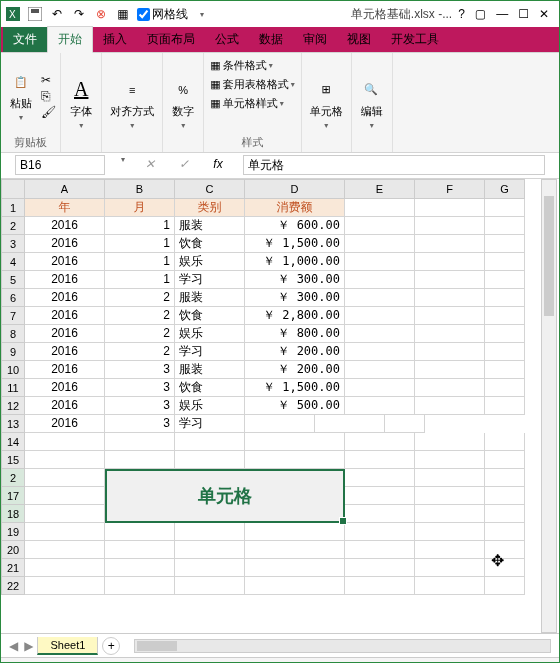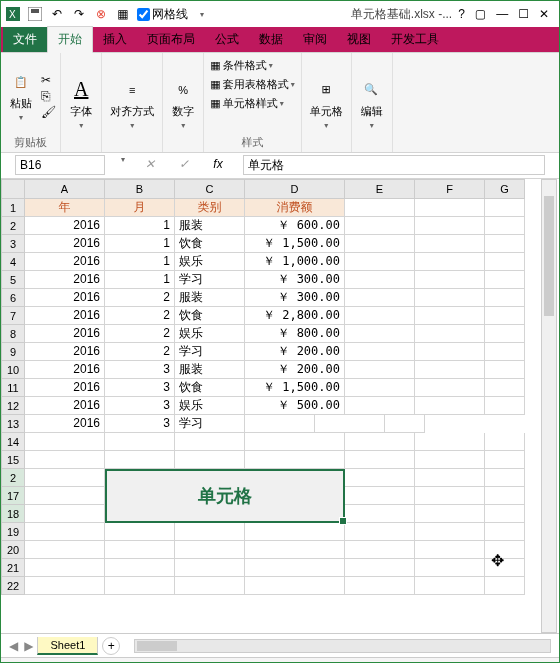--- a/index.html
+++ b/index.html
@@ -31,21 +31,21 @@
 .row-h { height: 18px; text-align: center; font-size: 11px; border: 1px solid #ccc; border-top: none; background: #e8e8e8; line-height: 18px; }
 .row-h.sel { background: #d8e8dc; }
 .grid-wrap { flex: 1; overflow: hidden; position: relative; }
 .col-headers { display: flex; height: 20px; }
 .col-h { border: 1px solid #ccc; border-left: none; background: #e8e8e8; text-align: center; font-size: 11px; line-height: 19px; }
 .col-h.A { width: 80px; } .col-h.B { width: 70px; } .col-h.C { width: 70px; }
 .col-h.D { width: 100px; } .col-h.E { width: 70px; } .col-h.F { width: 70px; } .col-h.G { width: 40px; }
 .grid-rows { }
 .gr { display: flex; height: 18px; }
 .cell { border-right: 1px solid #d4d4d4; border-bottom: 1px solid #d4d4d4; padding: 0 4px; font-size: 12px; line-height: 17px; overflow: hidden; white-space: nowrap; }
-.cell.A { width: 80px; text-align: right; } .cell.B { width: 70px; text-align: right; }
+.cell.A { width: 80px; text-align: center; } .cell.B { width: 70px; text-align: right; }
 .cell.C { width: 70px; } .cell.D { width: 100px; text-align: right; font-family: SimSun, monospace; }
 .cell.E { width: 70px; } .cell.F { width: 70px; } .cell.G { width: 40px; }
 .hdr-cell { text-align: center !important; color: #c05020; background: #f9e8d8; font-weight: normal; }
 .merged-box { position: absolute; left: 80px; top: 290px; width: 240px; height: 54px; border: 2px solid #217346; display: flex; align-items: center; justify-content: center; background: #f0f0f0; font-weight: bold; color: #217346; font-size: 18px; }
 .merged-box::after { content: ''; position: absolute; right: -4px; bottom: -4px; width: 6px; height: 6px; background: #217346; border: 1px solid #fff; }
 .sheet-tabs { height: 24px; border-top: 1px solid #ccc; display: flex; align-items: center; padding: 0 8px; gap: 4px; position: relative; }
 .st-nav { display: flex; gap: 6px; color: #888; }
 .sheet-tab { padding: 2px 12px; border: 1px solid #ccc; border-top: none; background: #fef9c3; font-size: 11px; }
 .sheet-tab.active { border-bottom: 2px solid #217346; }
 .add-sheet { width: 18px; height: 18px; border: 1px solid #ccc; border-radius: 50%; display: flex; align-items: center; justify-content: center; font-size: 12px; cursor: pointer; }

